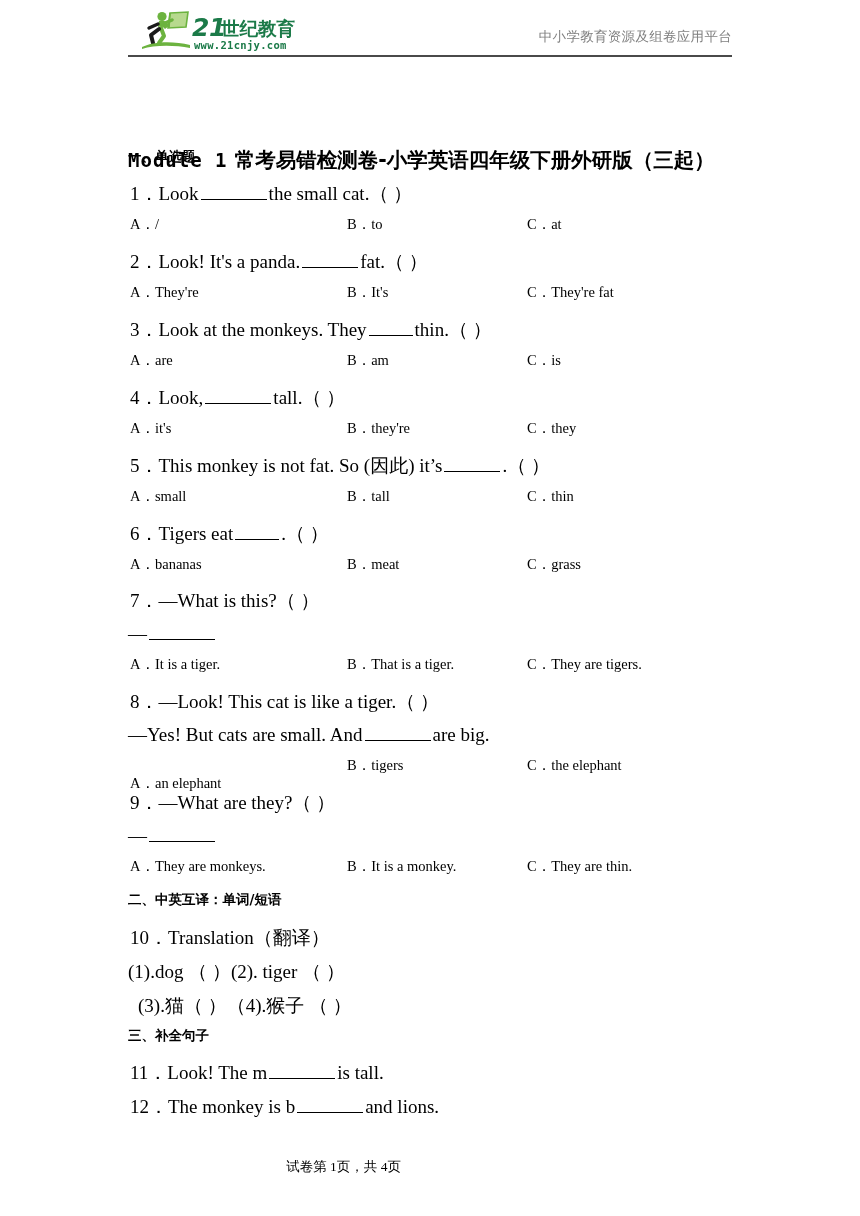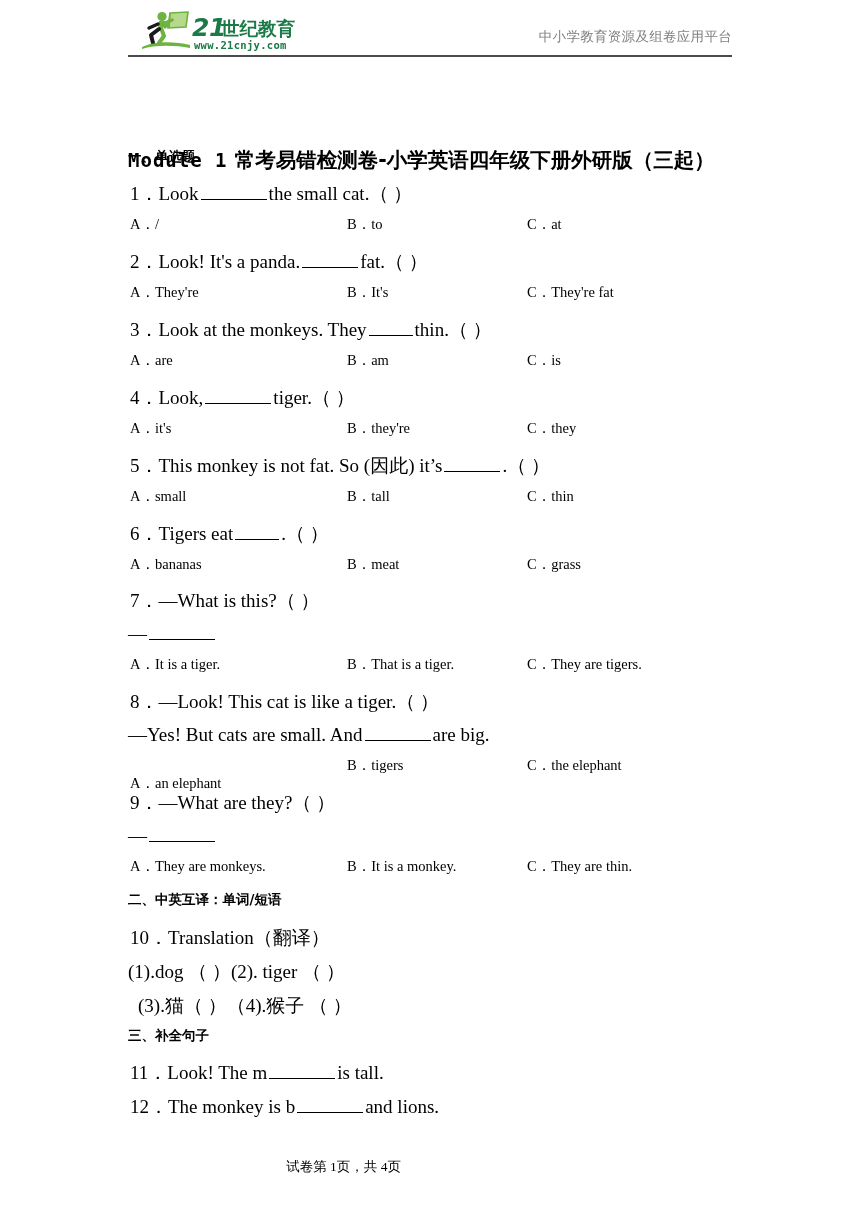--- a/index.html
+++ b/index.html
@@ -207,21 +207,21 @@
   <div class="opt opt-c" style="top:283px;">C．They're fat</div>
 
   <div class="qline" style="top:317px;">
     <span class="num">3．</span><span>Look at the monkeys. They</span><span class="blank b-sm"></span><span>thin.（  ）</span>
   </div>
   <div class="opt opt-a" style="top:351px;">A．are</div>
   <div class="opt opt-b" style="top:351px;">B．am</div>
   <div class="opt opt-c" style="top:351px;">C．is</div>
 
   <div class="qline" style="top:385px;">
-    <span class="num">4．</span><span>Look,</span><span class="blank b-lg"></span><span>tiger.（ ）</span>
+    <span class="num">4．</span><span>Look,</span><span class="blank b-lg"></span><span>tall.（ ）</span>
   </div>
   <div class="opt opt-a" style="top:419px;">A．it's</div>
   <div class="opt opt-b" style="top:419px;">B．they're</div>
   <div class="opt opt-c" style="top:419px;">C．they</div>
 
   <div class="qline" style="top:453px;">
     <span class="num">5．</span><span>This monkey is not fat. So (因此) it’s</span><span class="blank b-md"></span><span>.（ ）</span>
   </div>
   <div class="opt opt-a" style="top:487px;">A．small</div>
   <div class="opt opt-b" style="top:487px;">B．tall</div>

